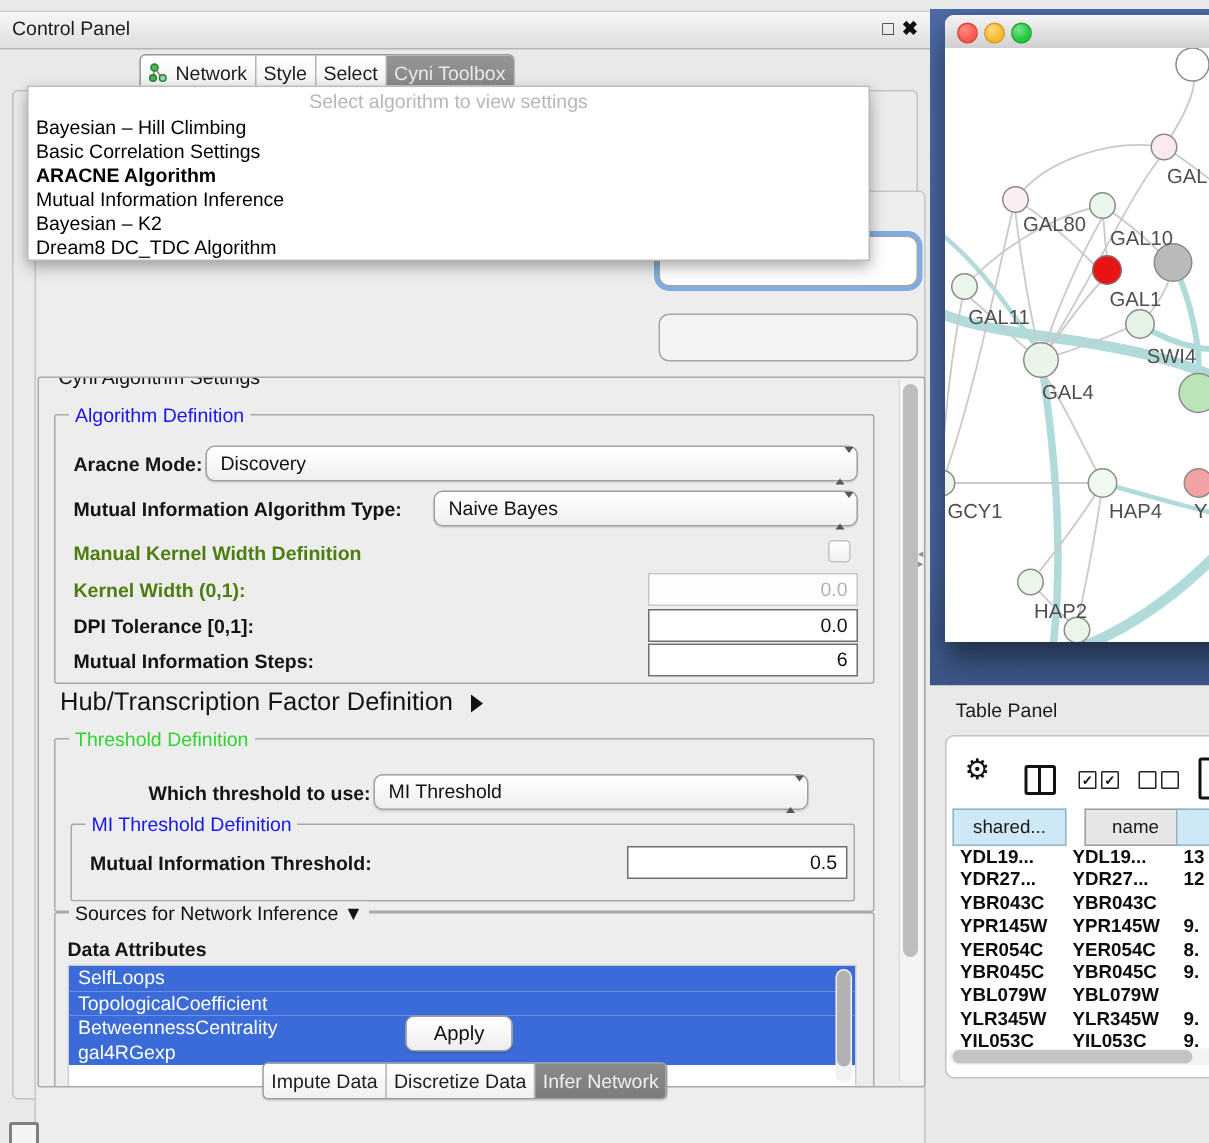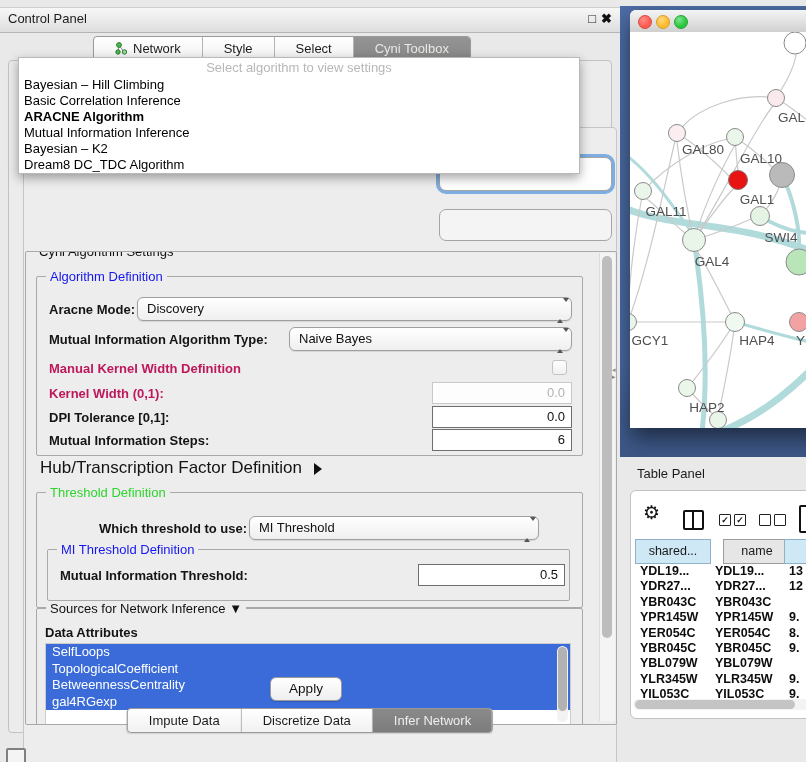--- a/index.html
+++ b/index.html
@@ -12,21 +12,21 @@
   #cp-titlebar{position:absolute;left:0;top:7px;width:620px;height:24px;
     background:linear-gradient(#f7f7f7,#dedede);border-top:1px solid #cfcfcf;border-bottom:1px solid #b5b5b5;}
   #cp-title{position:absolute;left:8px;top:3px;font-size:13px;color:#1c1c1c;}
   #cp-float{position:absolute;right:24px;top:3px;font-size:13px;color:#222;cursor:default;}
   #cp-close{position:absolute;right:8px;top:3px;font-size:13px;font-weight:bold;color:#111;cursor:default;}
 
   
   #cp-tabbar{position:absolute;top:36px;left:93px;height:23px;display:flex;
     border:1px solid #9a9a9a;border-radius:4px;background:linear-gradient(#ffffff,#f1f1f1);
     overflow:hidden;box-shadow:0 1px 1px rgba(0,0,0,.12);}
-  .tab{display:flex;align-items:center;gap:5px;padding:0 21px;font-size:13px;color:#1c1c1c;
+  .tab{display:flex;align-items:center;gap:5px;padding:0 5px;font-size:13px;color:#1c1c1c;
     border-right:1px solid #b4b4b4;white-space:nowrap;}
   .tab:last-child{border-right:none;}
   .tab.selected{background:linear-gradient(#949494,#878787);color:#e9e9e6;}
   .tab .ticon{width:13px;height:13px;display:inline-block;}
 
   
   #form-area{position:absolute;left:14px;top:66px;width:592px;height:640px;
     background:#ededed;border:1px solid #c6c6c6;border-radius:4px;}
   .combo-stub{position:absolute;background:#fff;border:1px solid #a5a5a5;border-radius:7px;}
   #stub1{left:430px;top:96px;width:171px;height:32px;box-shadow:0 0 0 3px rgba(96,156,222,.8);}
@@ -47,21 +47,21 @@
   .gtitle.green{color:#2dd52d;}
 
   #settings-group{left:16px;top:190px;width:590px;height:472px;overflow:hidden;background:#ededed;}
 
   
   #settings-vscroll{position:absolute;right:1px;top:1px;width:15px;height:468px;
     background:#f4f4f4;border-left:1px solid #dcdcdc;}
   #settings-vthumb{position:absolute;left:2px;top:3px;width:10px;height:382px;background:#bdbdbd;border-radius:6px;}
 
   .flabel{position:absolute;font-size:13px;color:#141414;font-weight:bold;white-space:nowrap;}
-  .flabel.dis{color:#be185d;}
+  .flabel.dis{color:#4d7c0f;}
   .plain{font-weight:normal;}
 
   .combo{position:absolute;height:22px;border:1px solid #9f9f9f;border-radius:6px;
     background:linear-gradient(#ffffff,#efefef);box-shadow:0 1px 1px rgba(0,0,0,.1);}
   .combo .cval{position:absolute;left:9px;top:3px;font-size:13px;color:#111;white-space:nowrap;}
   .combo .arrows{position:absolute;right:7px;top:4px;width:7px;height:14px;}
   .arr-up{width:0;height:0;border-left:3.5px solid transparent;border-right:3.5px solid transparent;
     border-bottom:4px solid #555;margin-bottom:3px;}
   .arr-dn{width:0;height:0;border-left:3.5px solid transparent;border-right:3.5px solid transparent;
     border-top:4px solid #555;}
@@ -270,21 +270,21 @@
       </div>
       <div class="tab selected">
         <span>Infer Network</span>
       </div>
     </div>
   </div>
 
   <div id="algo-popup">
     <div id="popup-placeholder">Select algorithm to view settings</div>
     <div class="popup-item">Bayesian – Hill Climbing</div>
-    <div class="popup-item">Basic Correlation Inference</div>
+    <div class="popup-item">Basic Correlation Settings</div>
     <div class="popup-item bold">ARACNE Algorithm</div>
     <div class="popup-item">Mutual Information Inference</div>
     <div class="popup-item">Bayesian – K2</div>
     <div class="popup-item">Dream8 DC_TDC Algorithm</div>
   </div>
 
   <div id="splitter">◂<br>▸</div>
 </div>
 
 <div id="network-region">

